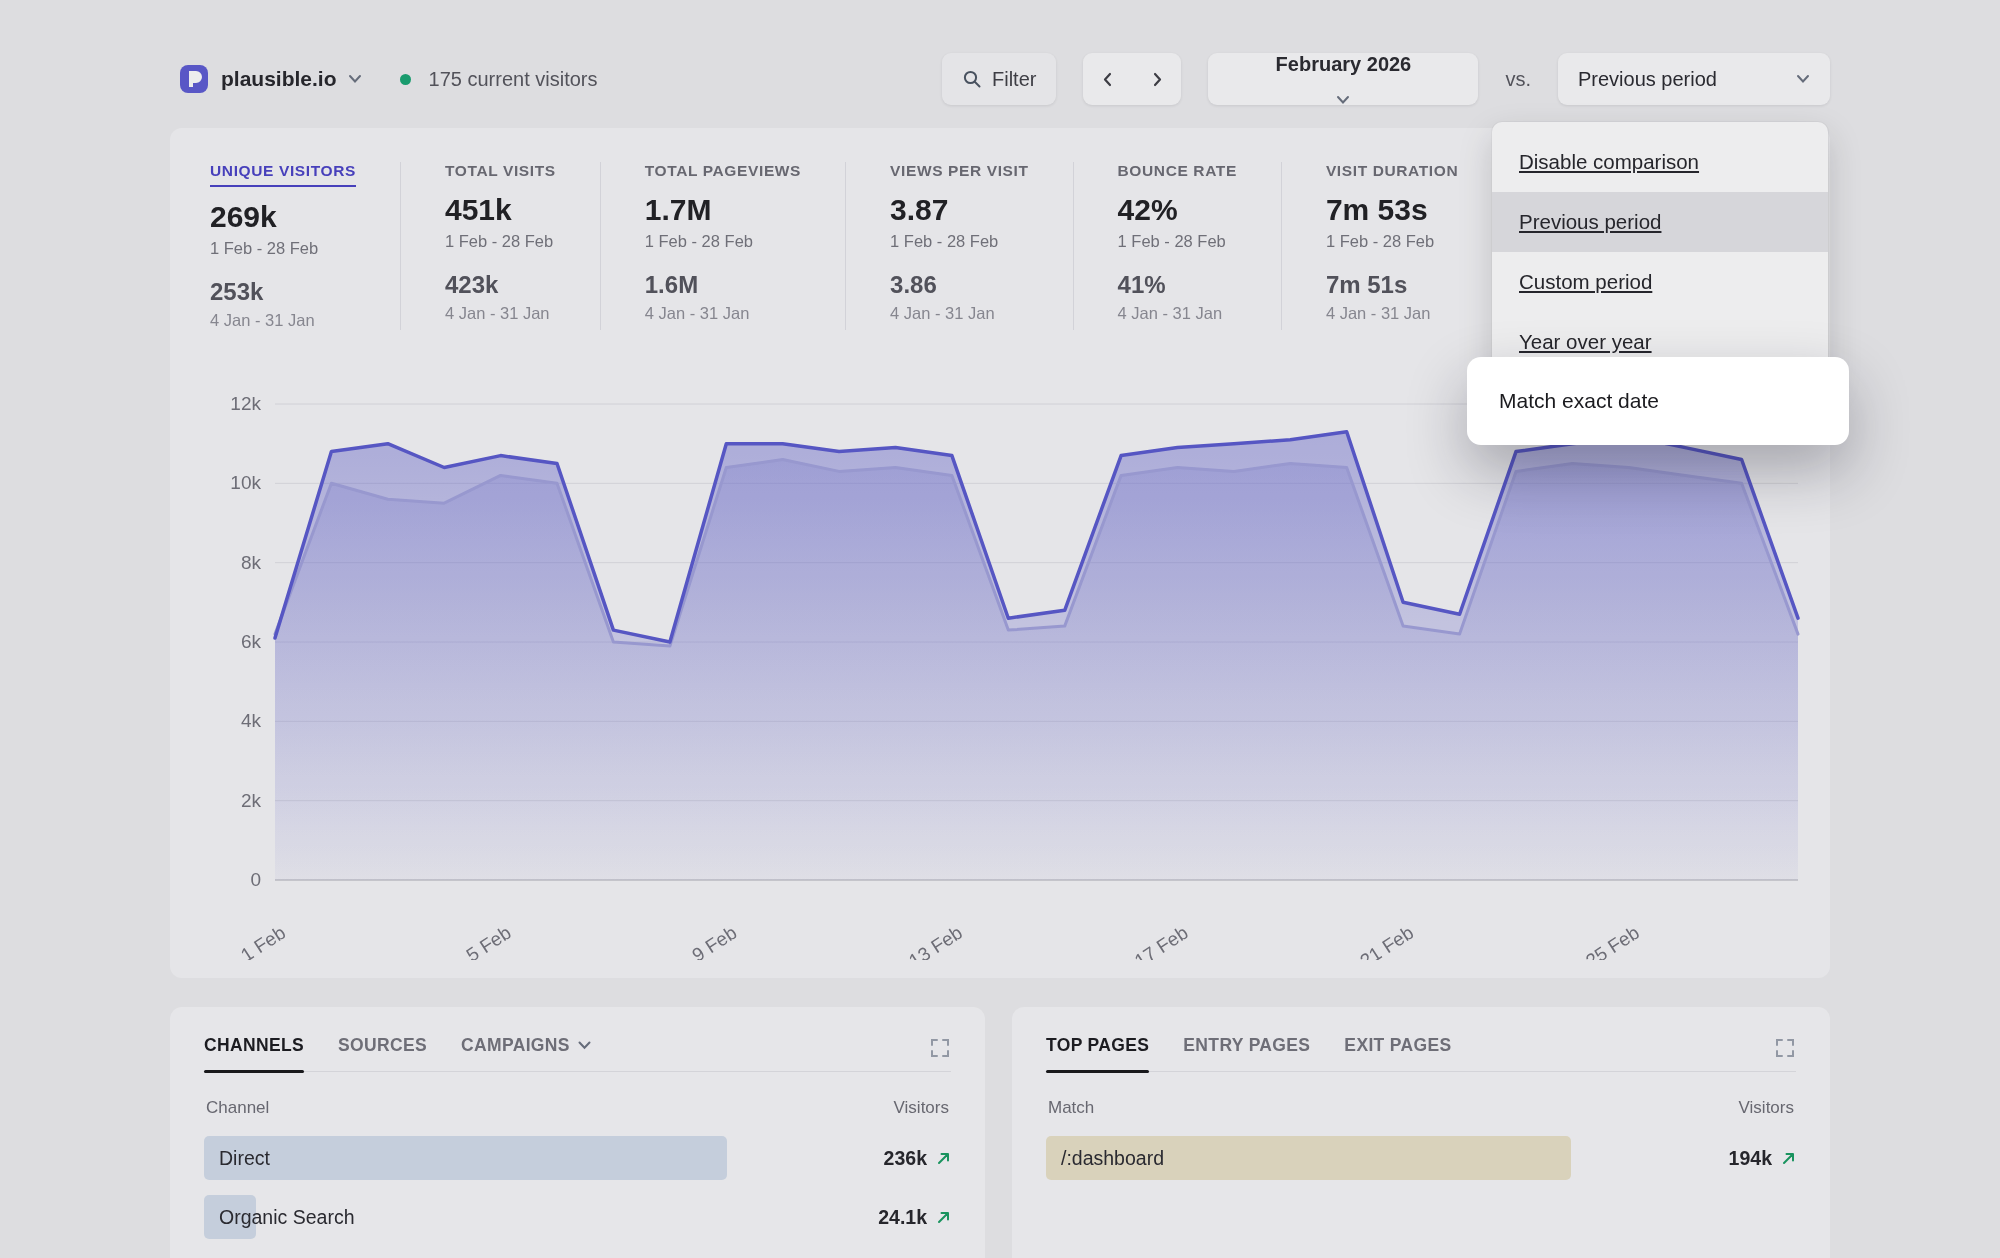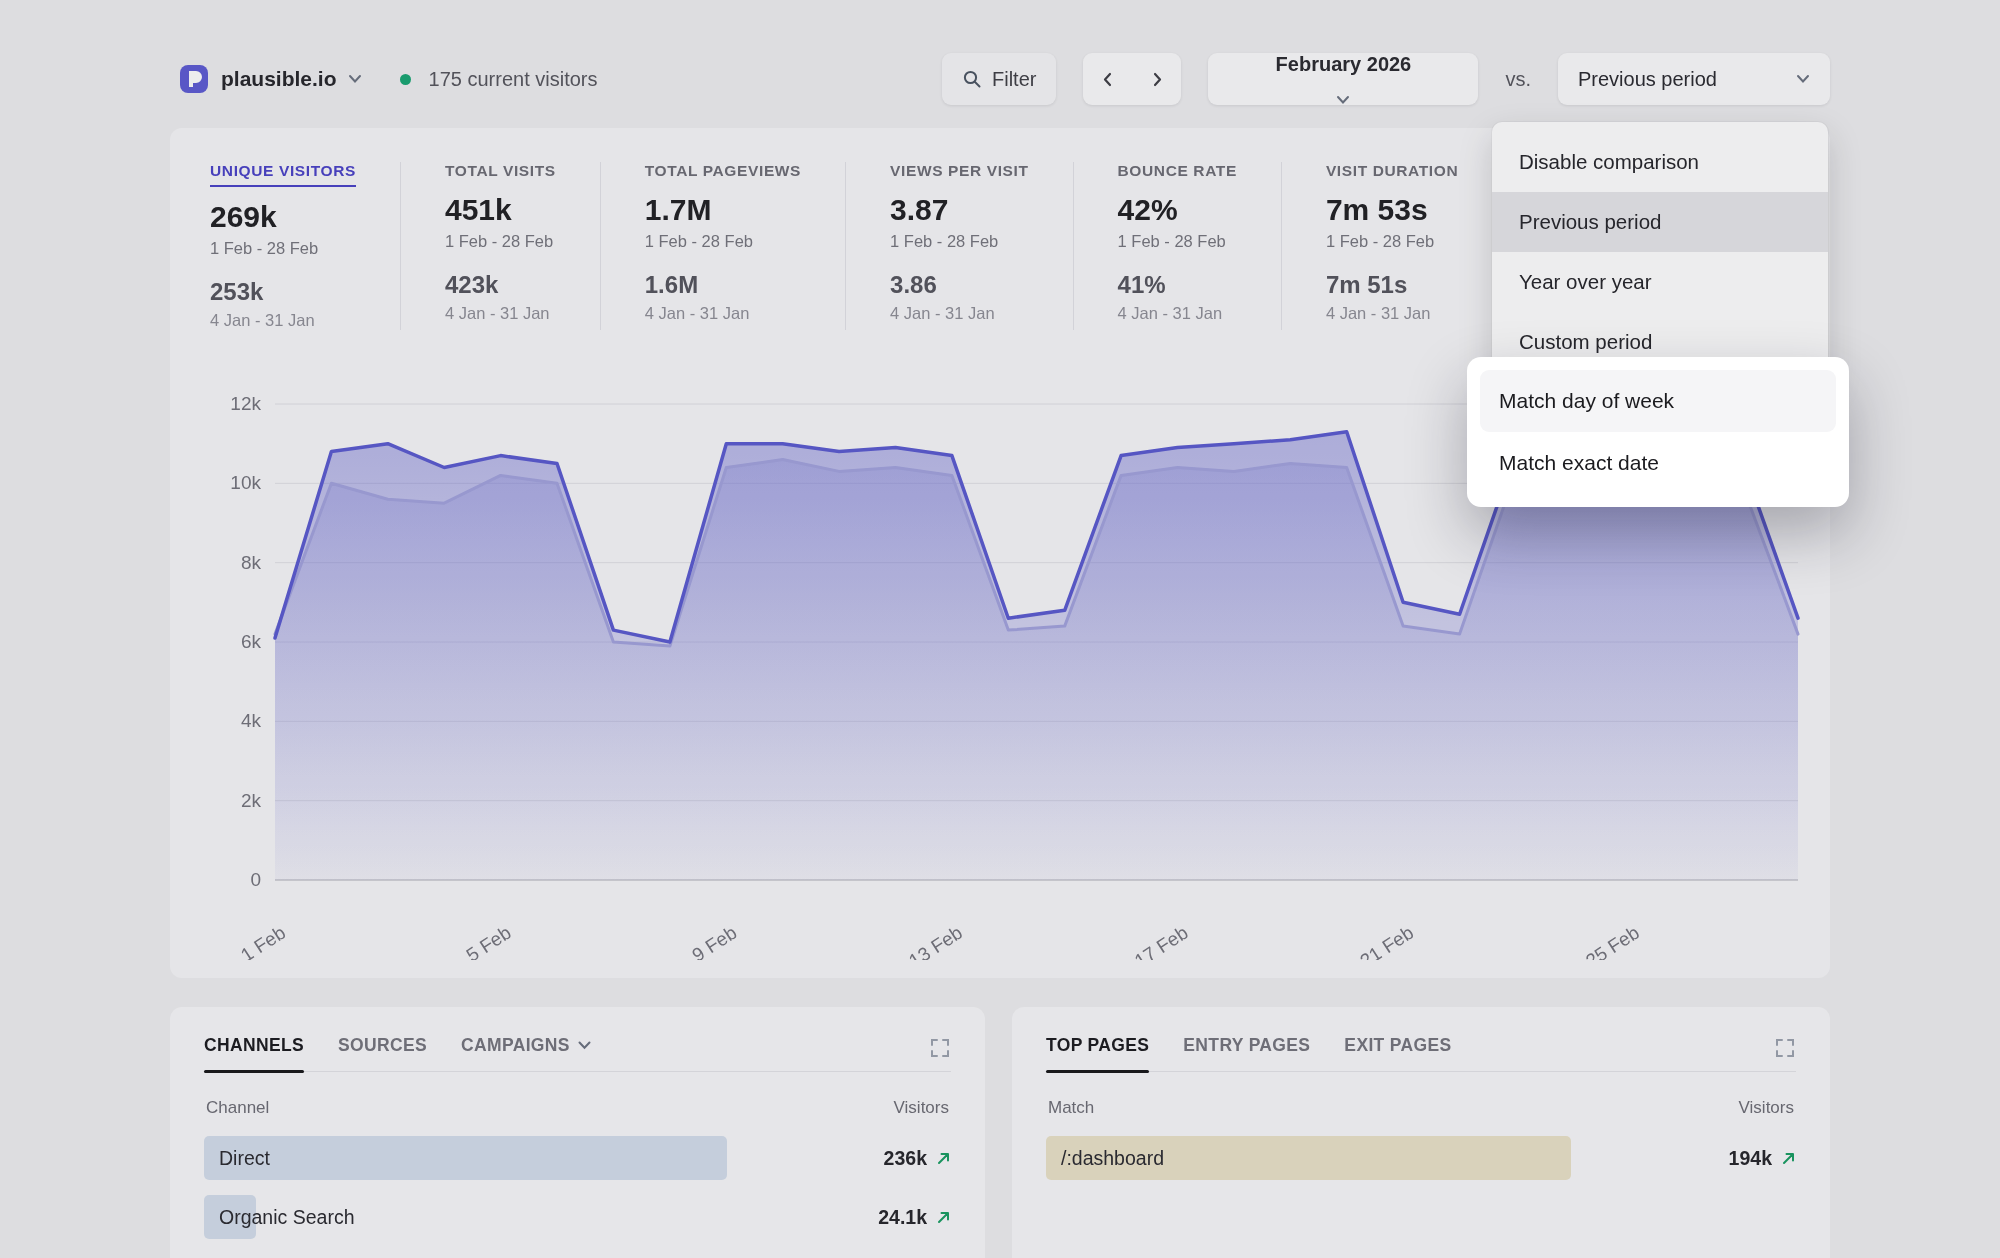--- a/index.html
+++ b/index.html
@@ -55,21 +55,21 @@
   .rows { margin-top: 13px; }
   .t-row { position: relative; height: 54px; display: flex; align-items: center; justify-content: space-between; margin-bottom: 5px; }
   .t-bar { position: absolute; left: 0; top: 5px; bottom: 5px; border-radius: 5px; }
   .t-bar.channels { background: #d4deec; }
   .t-bar.pages { background: #eae2c8; }
   .t-label { position: relative; padding-left: 15px; font-size: 19.5px; color: #2a2a30; }
   .t-value { display: flex; align-items: center; gap: 9px; font-size: 19.5px; font-weight: 700; color: #26262b; }
 
   
   .comparison-menu { position: absolute; top: 122px; right: 172px; width: 336px; background: #ffffff; border-radius: 10px; box-shadow: 0 14px 34px rgba(25,25,35,0.18), 0 0 0 1px rgba(0,0,0,0.03); padding: 10px 0; z-index: 100; }
-  .menu-item { height: 60px; display: flex; align-items: center; padding: 0 27px; font-size: 20.5px; color: #26262b; }
+  .menu-item { height: 60px; display: flex; align-items: center; padding: 0 27px; font-size: 20.5px; color: #26262b; text-decoration: underline; }
   .menu-item.selected { background: #e6e6ea; }
 
   
   .dim { position: absolute; inset: 0; background: rgba(48,48,58,0.085); z-index: 150; pointer-events: none; }
   .match-popup { position: absolute; top: 357px; left: 1467px; width: 382px; background: #ffffff; border-radius: 14px; box-shadow: 0 26px 60px rgba(20,20,35,0.30); padding: 13px; z-index: 200; }
   .popup-item { height: 62px; border-radius: 9px; display: flex; align-items: center; padding: 0 19px; font-size: 21px; color: #1b1b1f; }
   .popup-item.highlighted { background: #f5f5f7; }
 </style>
 </head>
 <body>
@@ -258,22 +258,21 @@
             <path d="M3 12 L12 3 M5.5 3 H12 V9.5" fill="none" stroke="#189d62" stroke-width="2" stroke-linecap="round" stroke-linejoin="round"></path>
           </svg>
         </span>
       </div>
     </div>
 </section>
 
 <div class="comparison-menu">
     <div class="menu-item">Disable comparison</div>
     <div class="menu-item selected">Previous period</div>
+    <div class="menu-item">Custom period</div>
     <div class="menu-item">Year over year</div>
-    <div class="menu-item">Custom period</div>
   </div>
 
 <div class="dim"></div>
 
 <div class="match-popup">
-    <div class="popup-item highlighted">Match day of week</div>
     <div class="popup-item">Match exact date</div>
   </div>
 
 </body></html>

